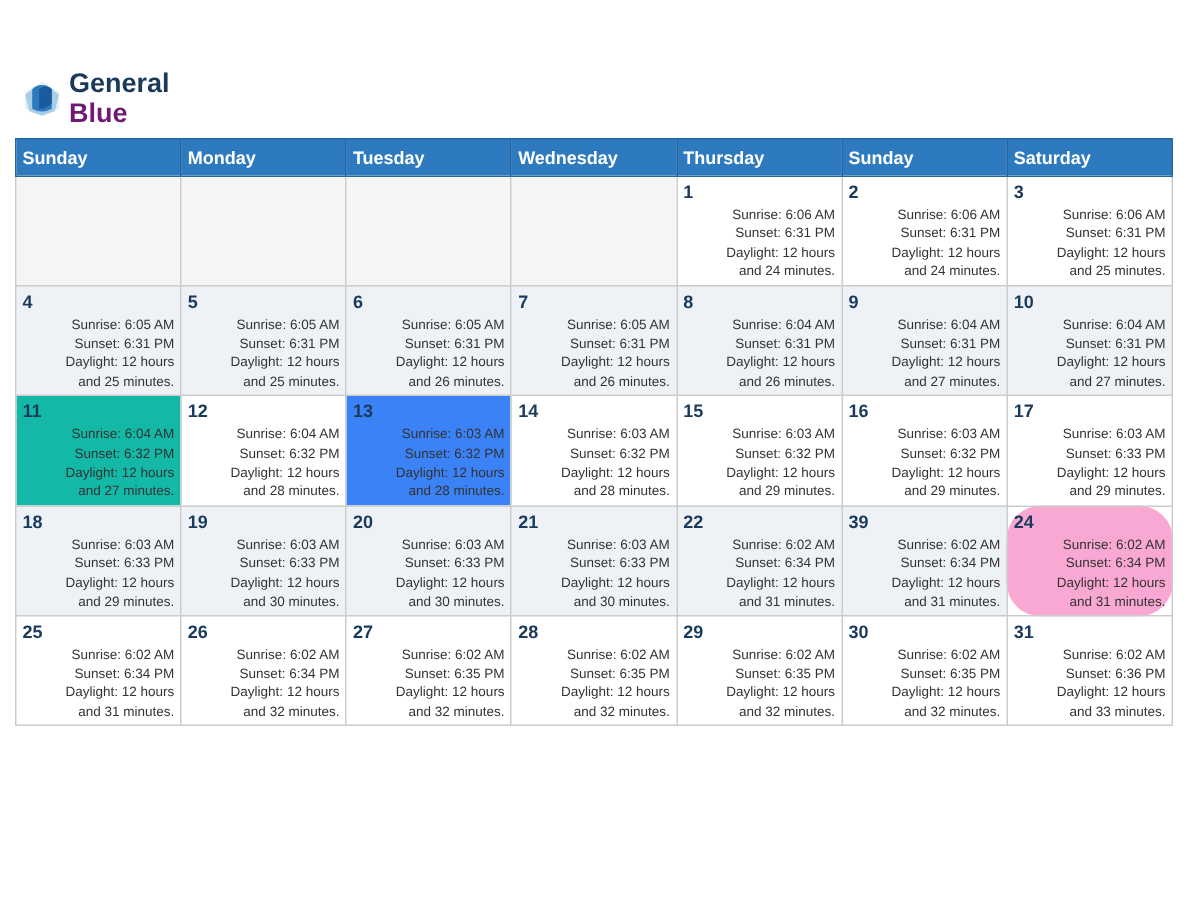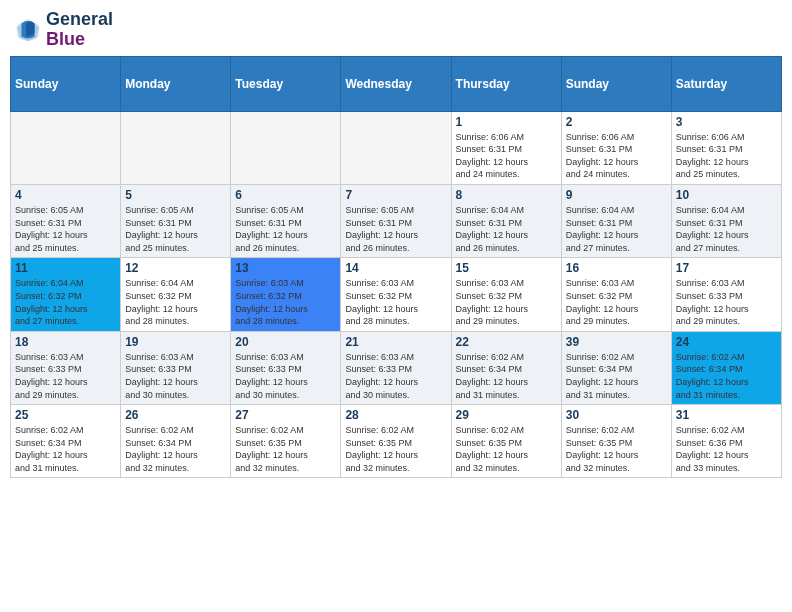--- a/index.html
+++ b/index.html
@@ -9,20 +9,21 @@
       width: 792px;
       min-height: 612px;
       padding: 10px;
     }
     .header {
       display: flex;
       justify-content: space-between;
       align-items: flex-start;
       margin-bottom: 6px;
       padding: 0 4px;
+      margin-top: 36px;
     }
     .logo {
       display: flex;
       align-items: center;
       gap: 4px;
     }
     .logo-text {
       font-size: 18px;
       font-weight: bold;
       color: #1a3a5c;
@@ -51,21 +52,21 @@
     .calendar {
       width: 100%;
       border-collapse: collapse;
       border: 1px solid #ccc;
     }
     .calendar th {
       background: #2e7abf;
       color: #fff;
       font-size: 12px;
       font-weight: bold;
-      padding: 20px 4px;
+      padding: 5px 4px;
       text-align: left;
       border: 1px solid #2266a0;
     }
     .calendar td {
       vertical-align: top;
       width: calc(100% / 7);
       border: 1px solid #ccc;
       padding: 3px 4px;
       font-size: 9.5px;
       color: #222;
@@ -84,20 +85,21 @@
     .day-number {
       font-size: 12px;
       font-weight: bold;
       color: #1a3a5c;
       margin-bottom: 2px;
     }
     .day-info {
       font-size: 9px;
       color: #333;
       line-height: 1.4;
+      text-align: right;
     }
   </style>
 </head>
 <body>
 
 <div class="header">
   <div class="logo">
     <svg class="logo-icon" viewBox="0 0 30 30">
       <polygon points="15,3 27,10 27,22 15,27 3,22 3,10" fill="#2e86c1" opacity="0.15"></polygon>
       <polygon points="18,5 27,12 24,24 15,27 6,24 3,12 12,5" fill="#2e86c1" opacity="0.3"></polygon>
@@ -200,21 +202,21 @@
         </td>
         <td style="background: rgb(238, 242, 247); margin-top: 48px;">
           <div class="day-number">10</div>
           <div class="day-info" style="white-space: pre-line;">Sunrise: 6:04 AM
 Sunset: 6:31 PM
 Daylight: 12 hours
 and 27 minutes.</div>
         </td>
       </tr>
       <tr>
-        <td style="background: #0ea5e9;">
+        <td style="background: #14b8a6;">
           <div class="day-number">11</div>
           <div class="day-info" style="white-space: pre-line;">Sunrise: 6:04 AM
 Sunset: 6:32 PM
 Daylight: 12 hours
 and 27 minutes.</div>
         </td>
         <td style="background: rgb(255, 255, 255); margin-top: 31px;">
           <div class="day-number">12</div>
           <div class="day-info" style="white-space: pre-line;">Sunrise: 6:04 AM
 Sunset: 6:32 PM
@@ -293,21 +295,21 @@
 Daylight: 12 hours
 and 31 minutes.</div>
         </td>
         <td style="background: rgb(238, 242, 247);">
           <div class="day-number">39</div>
           <div class="day-info" style="white-space: pre-line;">Sunrise: 6:02 AM
 Sunset: 6:34 PM
 Daylight: 12 hours
 and 31 minutes.</div>
         </td>
-        <td style="background: #0ea5e9;">
+        <td style="background: #f9a8d4; border-radius: 23px;">
           <div class="day-number">24</div>
           <div class="day-info" style="white-space: pre-line;">Sunrise: 6:02 AM
 Sunset: 6:34 PM
 Daylight: 12 hours
 and 31 minutes.</div>
         </td>
       </tr>
       <tr>
         <td style="background: rgb(255, 255, 255);">
           <div class="day-number">25</div>

